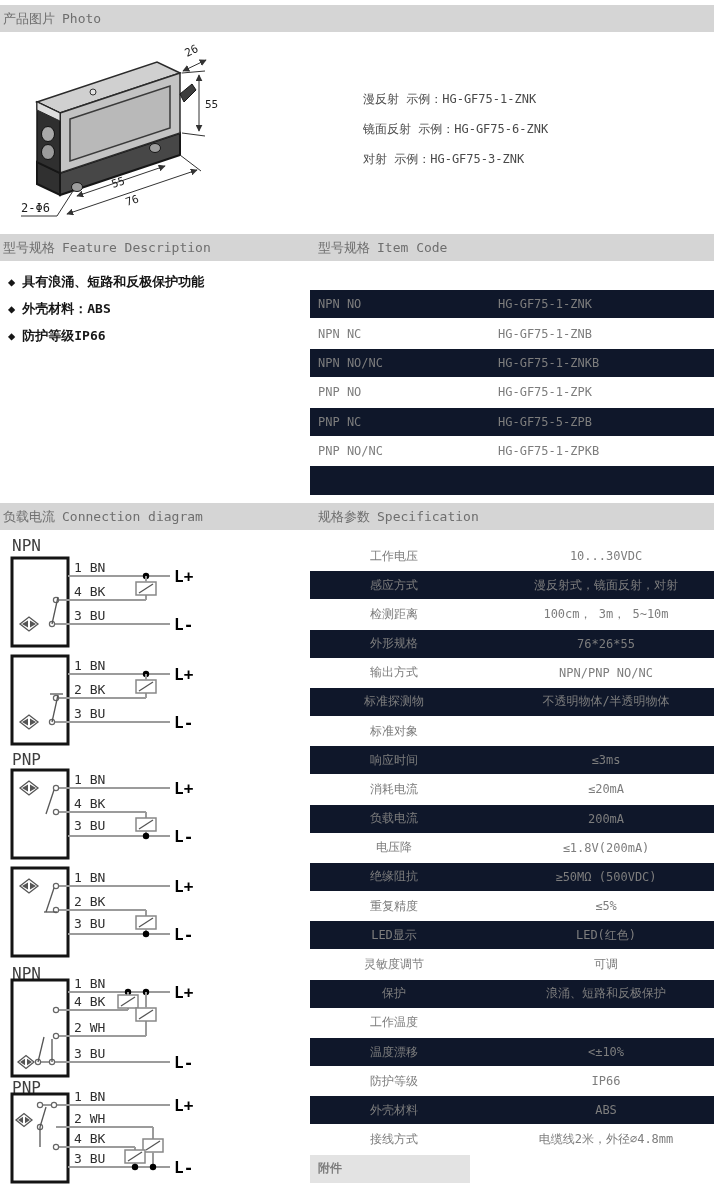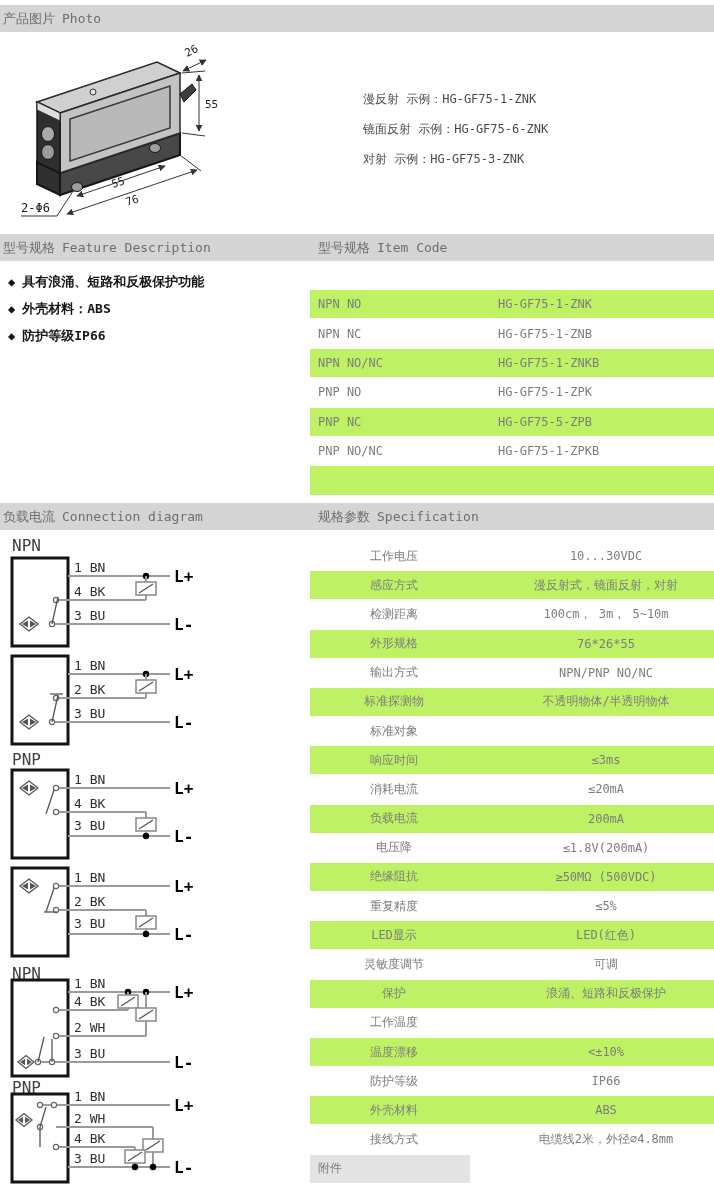--- a/index.html
+++ b/index.html
@@ -10,25 +10,25 @@
           color:#6e6e6e;font-size:13px;display:flex;align-items:center;}
   .secbar .zh{margin-left:3px;white-space:pre;}
   .secbar .en{margin-left:7px;white-space:pre;}
   .secbar .right{position:absolute;left:318px;display:flex;align-items:center;}
   .secbar .right .zh{margin-left:0;}
   
   .table{position:absolute;left:310px;width:404px;}
   .trow{display:flex;align-items:center;box-sizing:border-box;border-bottom:1px solid #fff;}
   .item-table .trow{height:29.4px;}
   .spec-table .trow{height:29.18px;text-align:center;}
-  .trow.shade{background:#bef264;}
+  .trow.shade{background:#0f172a;}
   .tcell{font-size:12px;color:#7d7d7d;white-space:nowrap;}
   .c1{width:160px;padding-left:8px;box-sizing:border-box;flex:none;}
   .c2{flex:1;padding-left:28px;}
-  .trow.label-only{background:transparent;}
+  .trow.label-only{background:transparent;font-weight:bold;}
   .trow.label-only .c1{background:#e3e3e3;height:100%;display:flex;align-items:center;}
   
   .features{position:absolute;left:8px;top:268px;}
   .feature{display:flex;align-items:center;height:27px;font-weight:bold;
            font-size:13px;color:#161616;white-space:pre;}
   .feature .bullet{font-size:12px;margin-right:7px;}
   
   .examples{position:absolute;left:315px;top:84px;}
   .example{height:30px;font-size:12px;color:#4a4a4a;display:flex;align-items:center;white-space:pre;margin-left:48px;}
   

